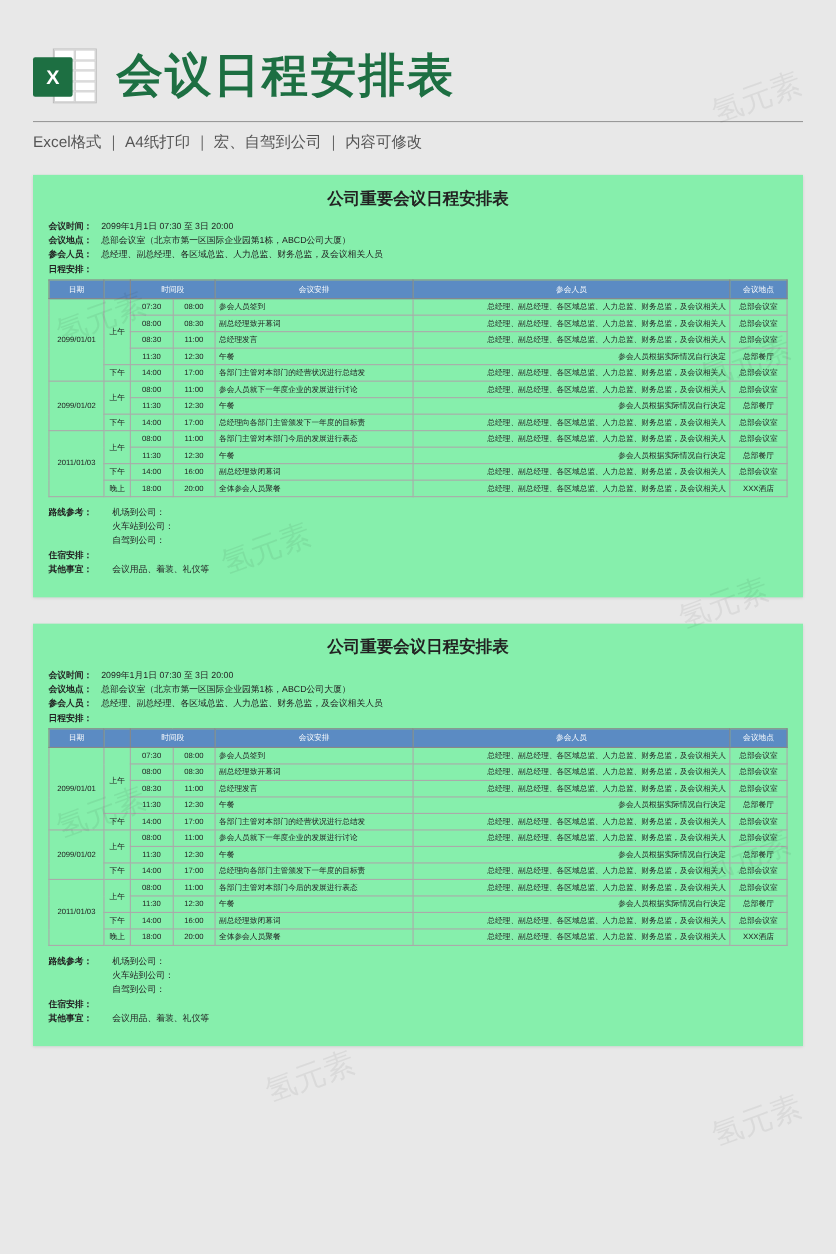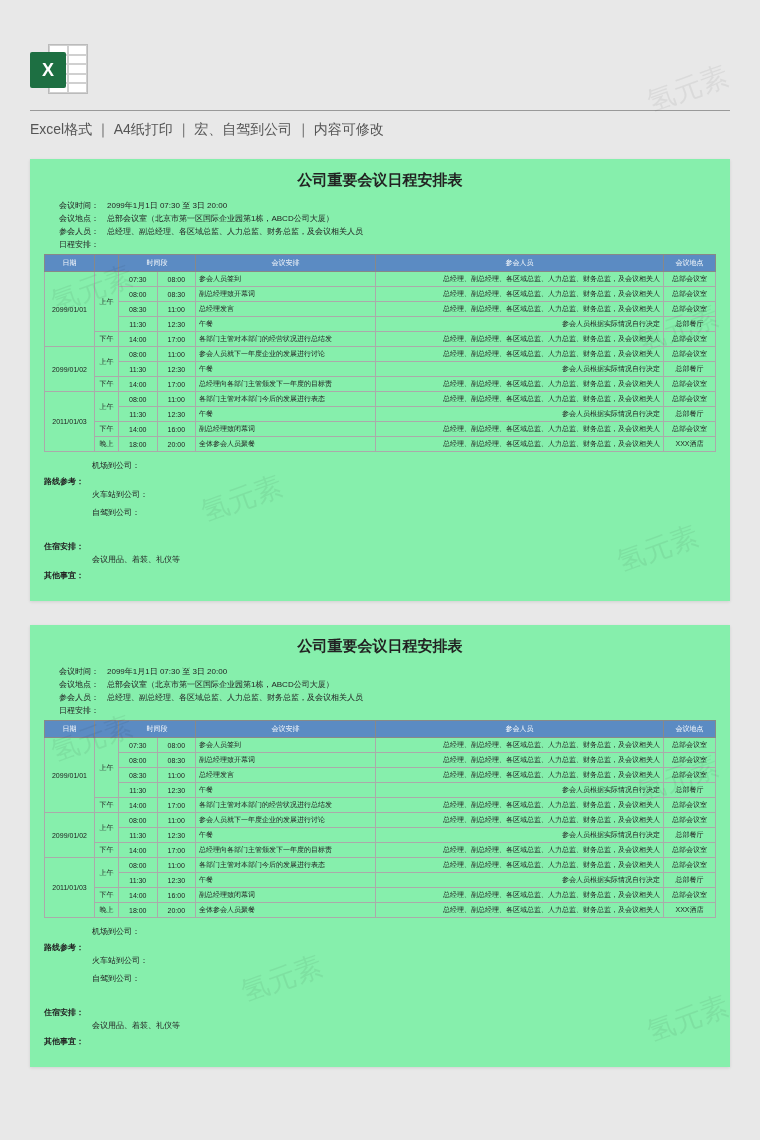--- a/index.html
+++ b/index.html
@@ -84,21 +84,21 @@
     text-align: center;
     font-size: 15px;
     font-weight: bold;
     margin-bottom: 10px;
   }
   .meta-row {
     display: flex;
     margin-bottom: 2px;
     font-size: 8px;
   }
-  .meta-label { font-weight: normal; width: 48px; flex-shrink: 0; margin-left: 15px; }
+  .meta-label { font-weight: bold; width: 48px; flex-shrink: 0; }
   table.schedule {
     width: 100%;
     border-collapse: collapse;
     margin-top: 4px;
     font-size: 7px;
   }
   table.schedule th {
     background: #5b8bc3;
     color: #fff;
     padding: 3px 4px;
@@ -110,21 +110,21 @@
     border: 1px solid #aaa;
     padding: 2px 3px;
     text-align: center;
     white-space: nowrap;
     overflow: hidden;
   }
   table.schedule td.left { text-align: left; }
   table.schedule td.right { text-align: right; }
   .footer-block { margin-top: 8px; }
   .footer-row { display: flex; font-size: 8px; margin-bottom: 2px; }
-  .footer-label { font-weight: bold; width: 48px; flex-shrink: 0; margin-top: 16px; }
+  .footer-label { font-weight: bold; width: 58px; flex-shrink: 0; }
 </style>
 </head>
 <body>
 
 <div class="watermark" style="top:70px; right:30px;">氢元素</div>
 <div class="watermark" style="top:270px; left:50px;">氢元素</div>
 <div class="watermark" style="top:310px; right:40px;">氢元素</div>
 <div class="watermark" style="top:480px; left:200px;">氢元素</div>
 <div class="watermark" style="top:530px; right:60px;">氢元素</div>
 <div class="watermark" style="top:720px; left:50px;">氢元素</div>
@@ -141,20 +141,21 @@
         <div></div>
         <div></div>
         <div></div>
         <div></div>
         <div></div>
         <div></div>
         <div></div>
       </div>
     <div class="badge">X</div>
   </div>
+  <div class="main-title">会议日程安排表</div>
 </div>
 <hr class="divider">
 <div class="subinfo">Excel格式 ｜ A4纸打印 ｜ 宏、自驾到公司 ｜ 内容可修改</div>
 
 <div id="cards-holder">
     <div class="card">
       <div class="doc-title">公司重要会议日程安排表</div>
       <div class="meta-row">
         <div class="meta-label">会议时间：</div>
         <div>2099年1月1日 07:30 至 3日 20:00</div>

